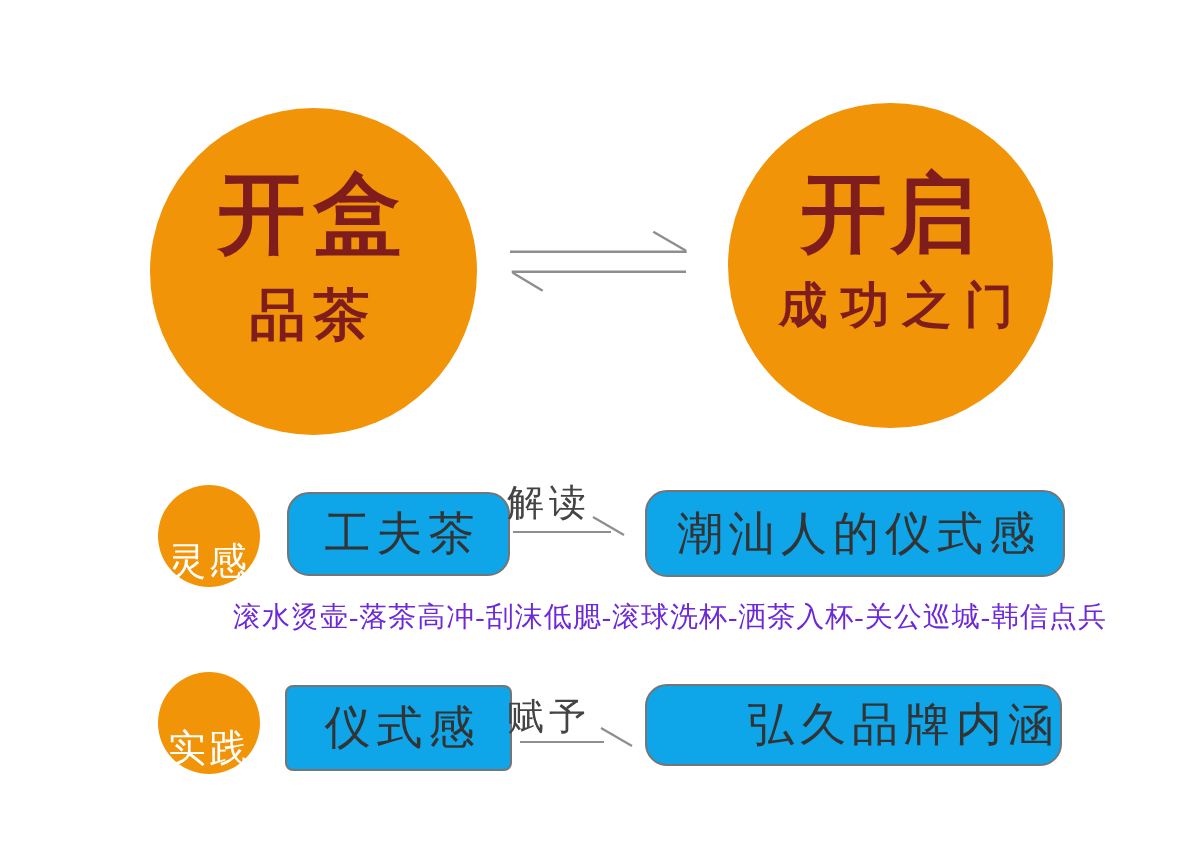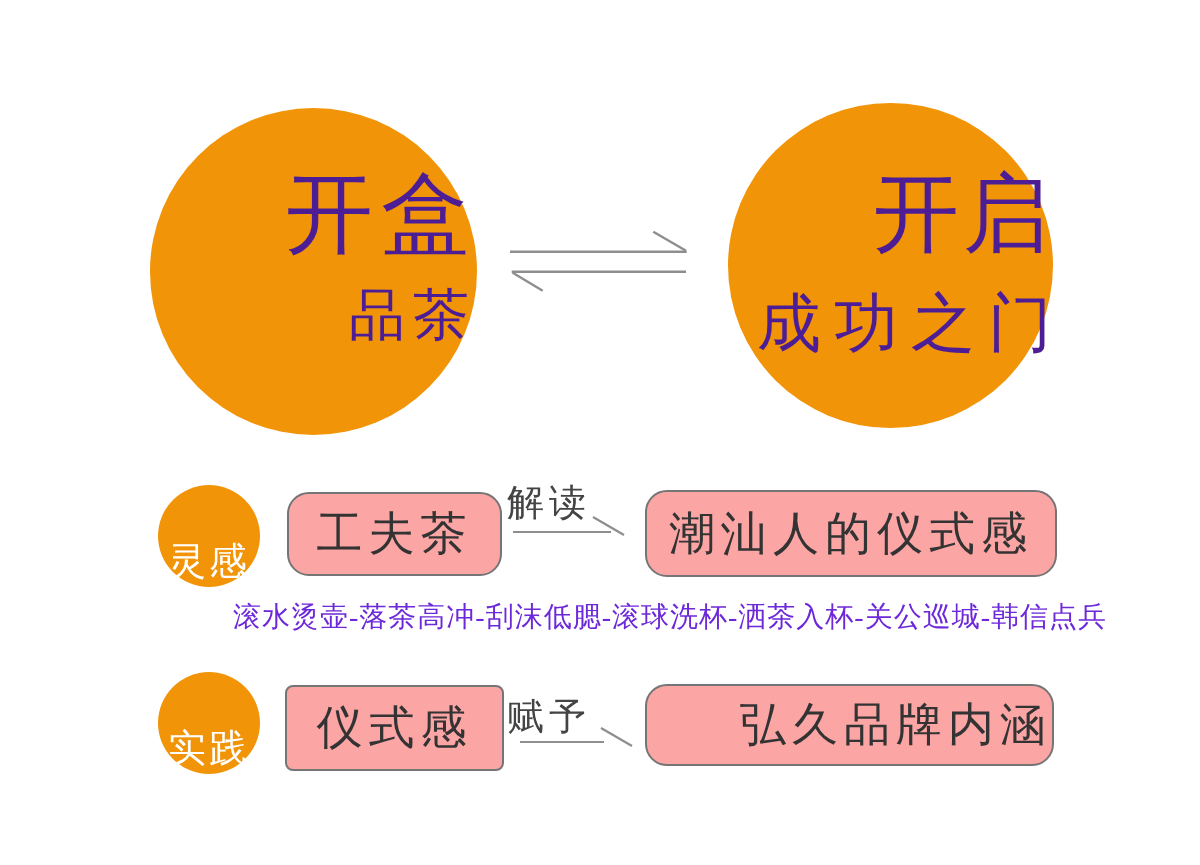--- a/index.html
+++ b/index.html
@@ -3,49 +3,51 @@
 <meta charset="utf-8">
 <style>
   html,body { margin:0; padding:0; background:#ffffff; }
   .canvas {
     position:relative; width:1200px; height:865px; background:#ffffff;
     font-family:"Liberation Serif","DejaVu Serif",serif; overflow:hidden;
   }
 
   
   .big-circle {
-    position:absolute; border-radius:50%; background:#F29408; color:#4c1d95;
-    text-align:right;
+    position:absolute; border-radius:50%; background:#F29408; color:#7f1d1d;
+    text-align:center;
+    font-weight:bold;
   }
   .bc-left  { left:150px; top:108px; width:327px; height:327px; }
   .bc-right { left:728px; top:103px; width:325px; height:325px; }
   .bc-left  .l1 { margin-top:57px; font-size:88px; line-height:100px; letter-spacing:8px; }
   .bc-left  .l2 { font-size:56px; line-height:100px; letter-spacing:8px; }
   .bc-right .l1 { margin-top:63px; font-size:86px; line-height:96px; letter-spacing:4px; }
-  .bc-right .l2 { margin-top:20px; font-size:64px; line-height:84px; letter-spacing:13px;
+  .bc-right .l2 { margin-top:2px; font-size:49px; line-height:84px; letter-spacing:13px;
                   white-space:nowrap; transform:translateX(12px); }
 
   
   .exchange { position:absolute; left:505px; top:225px; }
 
   
   .badge {
     position:absolute; width:102px; height:102px; border-radius:50%;
     background:#F29408; color:#ffffff; font-size:38px; letter-spacing:3px;
     display:flex; align-items:flex-end; justify-content:center;
   }
   .badge-r1 { left:158px; top:485px; }
   .badge-r2 { left:158px; top:672px; }
 
   
   .rbox {
     position:absolute; border:2px solid #757575; border-radius:22px;
     display:flex; align-items:center; justify-content:center;
-    color:#333333; font-size:46px; letter-spacing:6px; background:#fca5a5;
+    color:#333333; font-size:46px; letter-spacing:6px; background:#0ea5e9;
     white-space:nowrap;
+    padding-left:8px;
   }
   .src-r1 { left:287px; top:492px; width:211px; height:80px; }
   .tgt-r1 { left:645px; top:490px; width:408px; height:83px; }
   .src-r2 { left:285px; top:685px; width:215px; height:82px;border-radius:8px; }
   .tgt-r2 { left:645px; top:684px; width:405px; height:78px;justify-content:flex-end; }
 
   
   .relation {
     position:absolute; width:132px; text-align:left; color:#444444;
     font-size:37px; letter-spacing:5px; white-space:nowrap;

